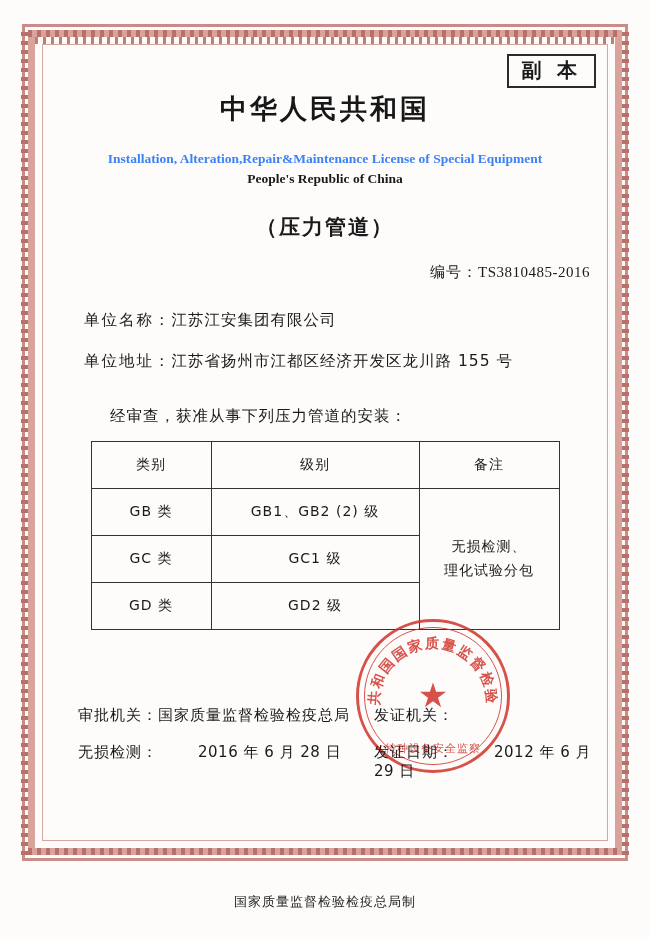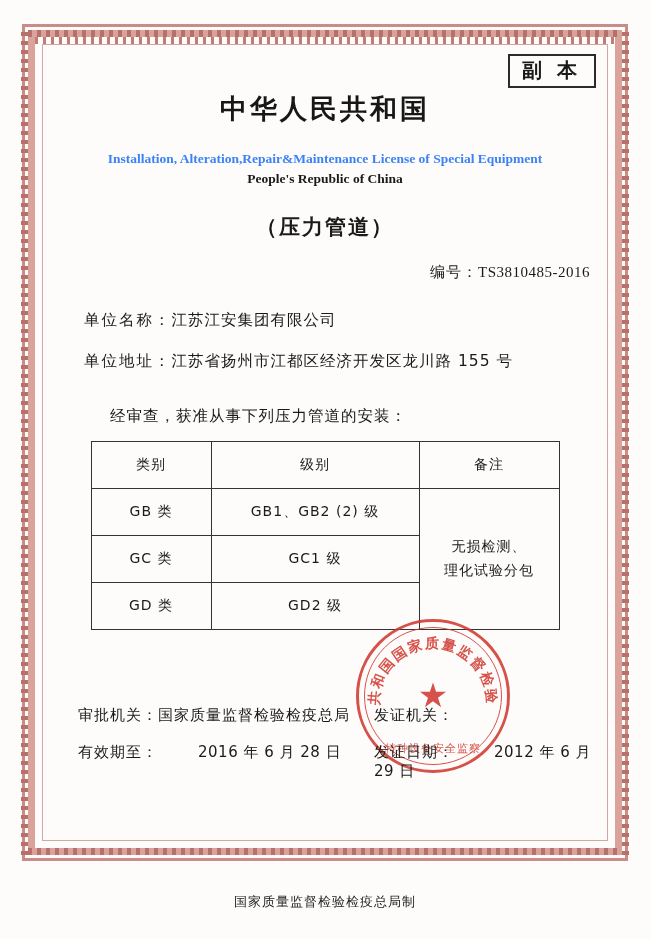--- a/index.html
+++ b/index.html
@@ -95,21 +95,21 @@
 
   
   .copy-badge {
     position: absolute;
     right: 6px;
     top: 4px;
     border: 2px solid #2b2b2b;
     padding: 3px 12px 5px 12px;
     font-size: 20px;
     letter-spacing: 5px;
-    font-family: Liberation Serif, serif;
+    font-family: Liberation Sans, sans-serif;
     font-weight: bold;
     color: #1a1a1a;
     line-height: 1.1;
   }
 
   .title-block {
     text-align: center;
     margin-top: 42px;
   }
   .title-cn-1 {
@@ -382,21 +382,21 @@
         <div class="left">
           <span>审批机关：</span><span>国家质量监督检验检疫总局</span>
         </div>
         <div class="right">
           <span>发证机关：</span><span></span>
         </div>
       </div>
 
       <div class="footer-row">
         <div class="left">
-          <span>有效期至：</span><span class="footer-val-num">2016 年 6 月 28 日</span>
+          <span>无损检测：</span><span class="footer-val-num">2016 年 6 月 28 日</span>
         </div>
         <div class="right">
           <span>发证日期：</span><span class="footer-val-num">2012 年 6 月 29 日</span>
         </div>
       </div>
 
     </div>
 
   </div>
 

